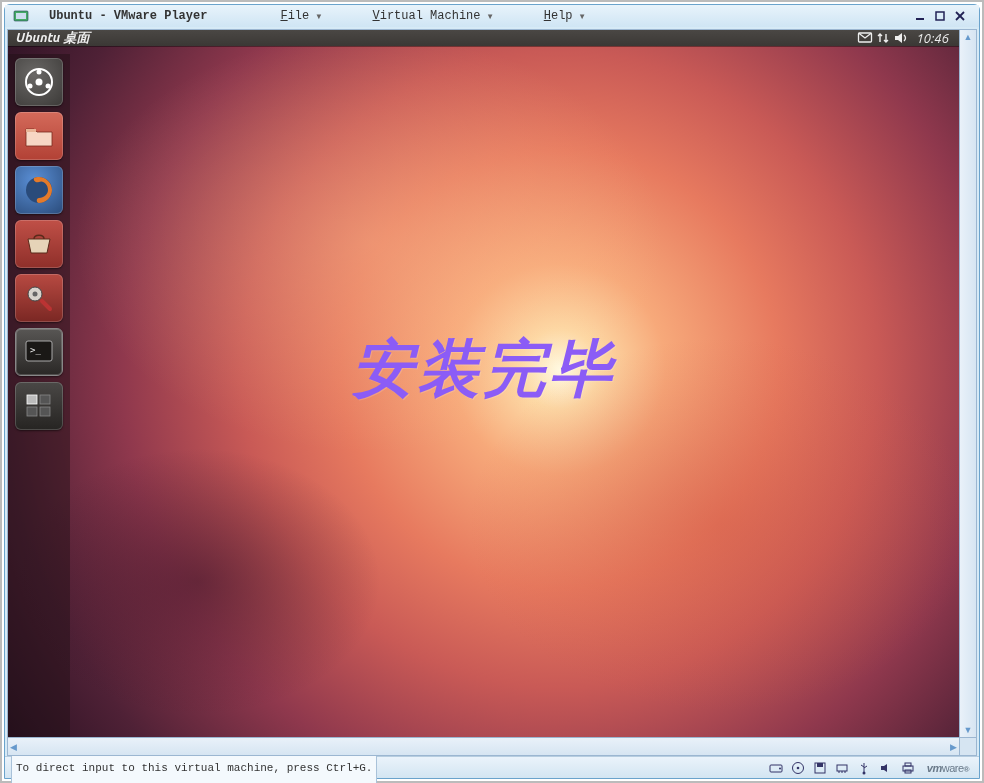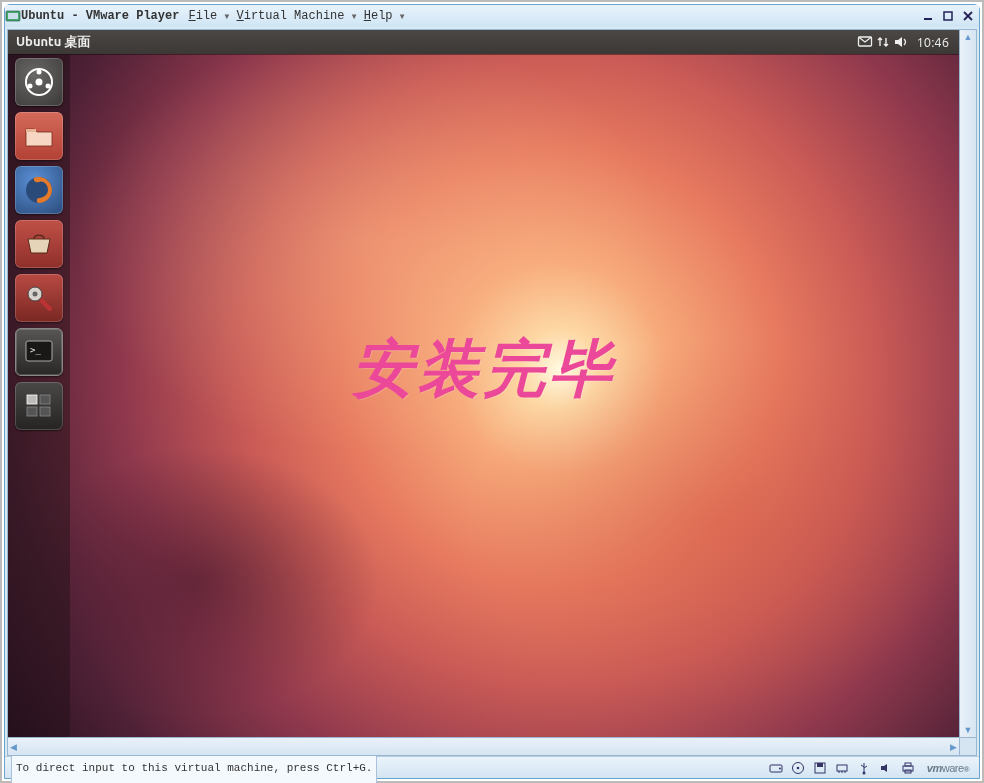--- a/index.html
+++ b/index.html
@@ -14,26 +14,26 @@
     border: 1px solid #6aa3cc;
     background: #d6eaf6;
     display: flex; flex-direction: column;
     border-radius: 6px 6px 0 0;
   }
 
   .titlebar {
     height: 22px; display: flex; align-items: center;
     background: linear-gradient(#e8f3fb, #cfe5f4);
     font-family: "Courier New", monospace; font-size: 12px; color: #333;
-    padding: 0 0; gap: 0;
+    padding: 0 8px; gap: 20px;
   }
   .titlebar .app-icon { width: 16px; height: 16px; }
   .titlebar .title { font-weight: bold; white-space: nowrap; }
   .menubar { display: flex; gap: 2px; margin-left: 6px; }
-  .menubar .menu-item { padding: 0 3px; cursor: default; }
+  .menubar .menu-item { padding: 0 3px; cursor: default; margin-left: 44px; }
   .menubar .menu-item u { text-decoration: underline; }
   .menubar .sep { padding: 0 1px; color: #666; }
   .titlebar .spacer { flex: 1; }
   .win-controls { display: flex; gap: 6px; padding-right: 4px; }
   .win-btn { width: 14px; height: 14px; display: flex; align-items: center; justify-content: center; color: #336; }
   .win-btn svg { width: 12px; height: 12px; }
 
   
   .viewport-area {
     flex: 1; position: relative; margin: 2px 2px 0 2px; background: #c7dff0;
@@ -90,25 +90,26 @@
   .ubuntu-bg::after{
     content:""; position:absolute; inset:0;
     background:
       radial-gradient(ellipse 420px 300px at 38% 30%, rgba(255,200,150,0.35), transparent 70%),
       radial-gradient(ellipse 350px 260px at 75% 70%, rgba(210,90,70,0.45), transparent 72%),
       radial-gradient(ellipse 260px 190px at 20% 78%, rgba(60,20,40,0.55), transparent 70%);
     mix-blend-mode: normal;
   }
 
   .top-panel {
-    position: absolute; left:0; right:0; top:0; height: 24px;
+    position: absolute; left:0; right:0; top:0; height: 16px;
     background: linear-gradient(#4a4744, #3b3835);
     color: #eee; display:flex; align-items:center; padding: 0 10px 0 8px;
     font-family: "Ubuntu","Arial",sans-serif; font-size: 13px;
     box-shadow: 0 1px 0 rgba(0,0,0,0.4);
+    font-style: italic;
   }
   .top-panel .left-label { font-weight: bold; }
   .top-panel .flexfill { flex:1; }
   .panel-icons { display:flex; align-items:center; }
   .panel-icons .pi { width:18px; height:18px; display:flex; align-items:center; justify-content:center; color:#eee;}
   .panel-icons .pi svg { width:16px; height:16px; }
   .clock { font-size: 13px; margin-left: 6px; }
 
   .unity-launcher {
     position:absolute; left:0; top:24px; bottom:0; width:62px;
@@ -126,21 +127,21 @@
   .dash { background: radial-gradient(circle at 40% 35%, #6a6866, #3b3937); }
   .folder { background: linear-gradient(#d46a5a,#b24135); }
   .firefox { background: radial-gradient(circle at 40% 30%, #5a8fd6, #2a4b7a); }
   .software { background: linear-gradient(#c05047,#8f2f2a); }
   .settings { background: linear-gradient(#b84a42,#7a2723); }
   .terminal { background: linear-gradient(#585654,#2a2826); border:1px solid #888; }
   .workspace { background: linear-gradient(#4a4846,#262422); }
 
   .center-text {
     position:absolute; left:0; right:0; top:42%;
-    text-align:center; color:#ec4899;
+    text-align:center; color:#8b5cf6;
     font-family: "STKaiti","KaiTi","楷体", serif;
     font-size: 62px; font-weight: bold; font-style: italic;
     text-shadow: 1px 1px 0 rgba(255,255,255,0.15);
     letter-spacing: 4px;
   }
 
 </style>
 </head>
 <body>
 

